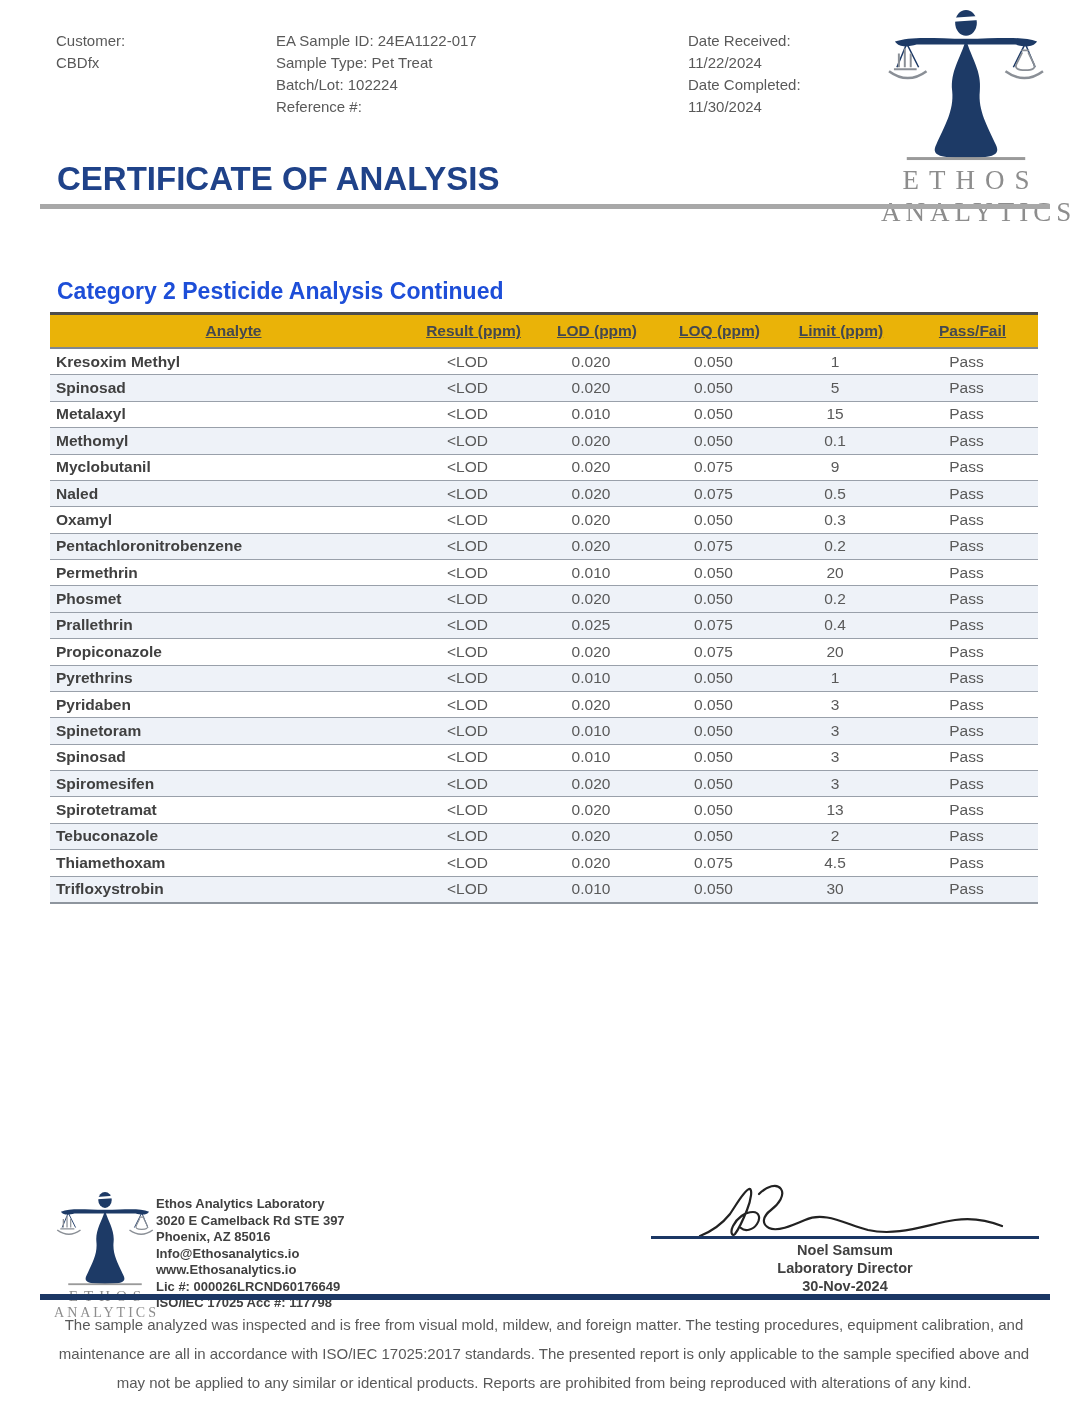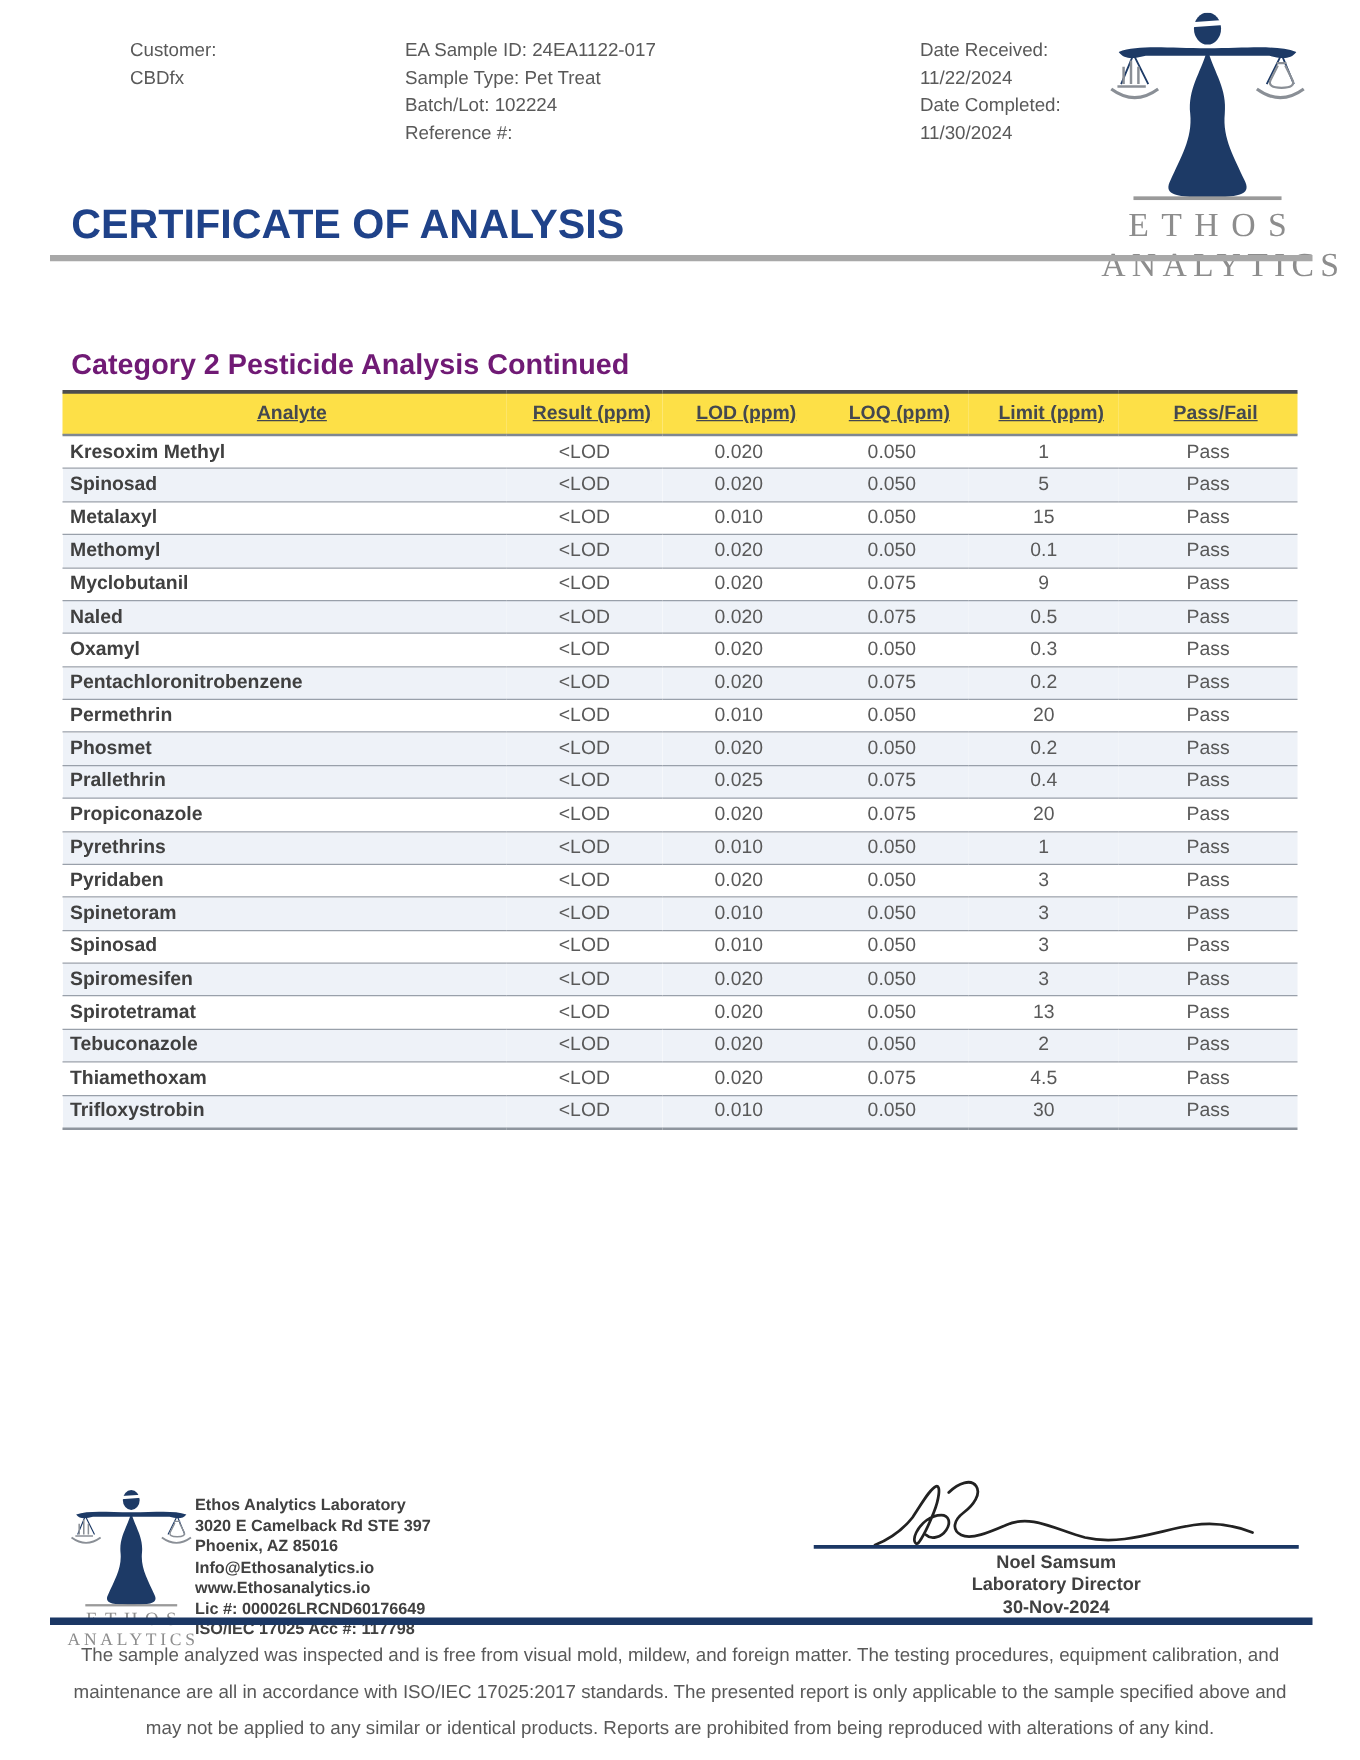--- a/index.html
+++ b/index.html
@@ -5,43 +5,43 @@
   html,body{margin:0;padding:0;background:#ffffff;}
   .page{
     position:relative;
     width:1088px;
     height:1408px;
     background:#ffffff;
     font-family:"Liberation Sans", sans-serif;
     overflow:hidden;
   }
   
-  .hdr-block{position:absolute;font-size:15px;color:#595959;line-height:22px;margin-left:48px;}
+  .hdr-block{position:absolute;font-size:15px;color:#595959;line-height:22px;}
   .hdr-left{left:56px;top:30px;}
   .hdr-mid{left:276px;top:30px;}
   .hdr-right{left:688px;top:30px;}
 
   
   .logo-big{position:absolute;left:876px;top:10px;width:180px;text-align:center;}
   .logo-big svg{display:block;margin:0 auto;}
   .logo-word1{font-family:"Liberation Serif", serif;color:#8d8d8d;font-size:27px;letter-spacing:10px;padding-left:10px;margin-top:2px;}
   .logo-word2{font-family:"Liberation Serif", serif;color:#8d8d8d;font-size:27px;letter-spacing:5px;padding-left:5px;margin-top:1px;}
 
   
   .coa-title{position:absolute;left:57px;top:160px;font-size:33px;font-weight:700;color:#1f4289;letter-spacing:0px;}
   .title-rule{position:absolute;left:40px;top:204px;width:1010px;height:5px;background:#a8a8a8;}
 
   
-  .section-title{position:absolute;left:57px;top:278px;font-size:23px;font-weight:700;color:#701a75;}
+  .section-title{position:absolute;left:57px;top:278px;font-size:23px;font-weight:700;color:#1d4ed8;}
 
   
   .table-wrap{position:absolute;left:50px;top:312px;width:988px;}
   table{border-collapse:collapse;table-layout:fixed;width:988px;}
   thead th{
-    background:#fde047;
+    background:#eab308;
     border-top:3px solid #4d4d4d;
     border-bottom:2px solid #7f8792;
     font-size:15.5px;font-weight:700;color:#44484f;
     text-decoration:underline;
     padding:7px 0 7px 12px;
     text-align:center;
   }
   tbody td{
     font-size:15.5px;color:#595959;
     border-bottom:1.5px solid #99a0aa;

